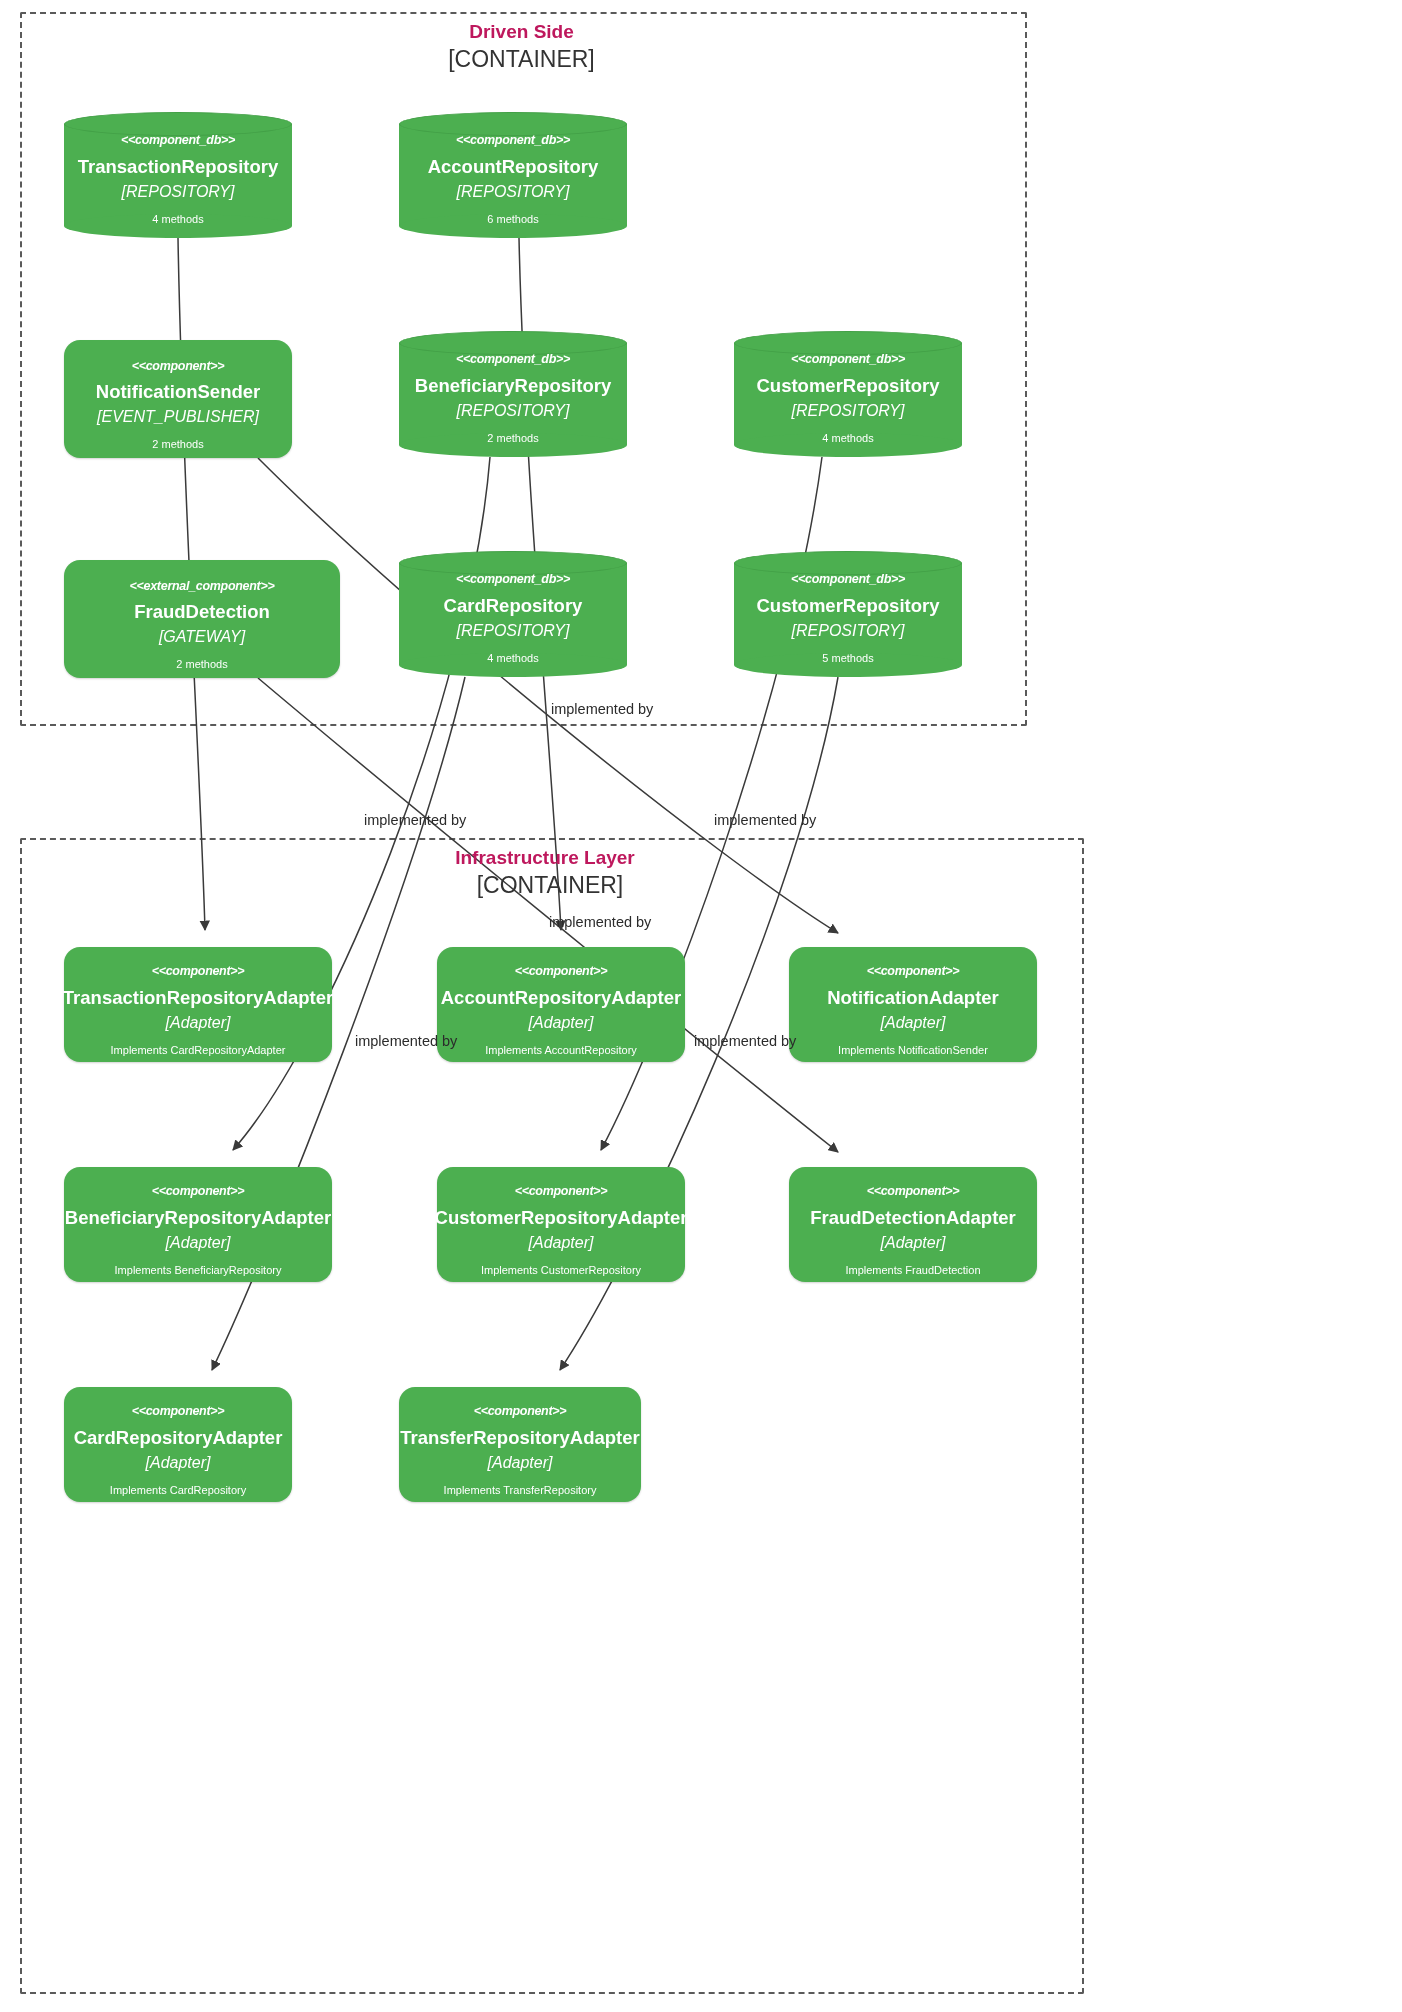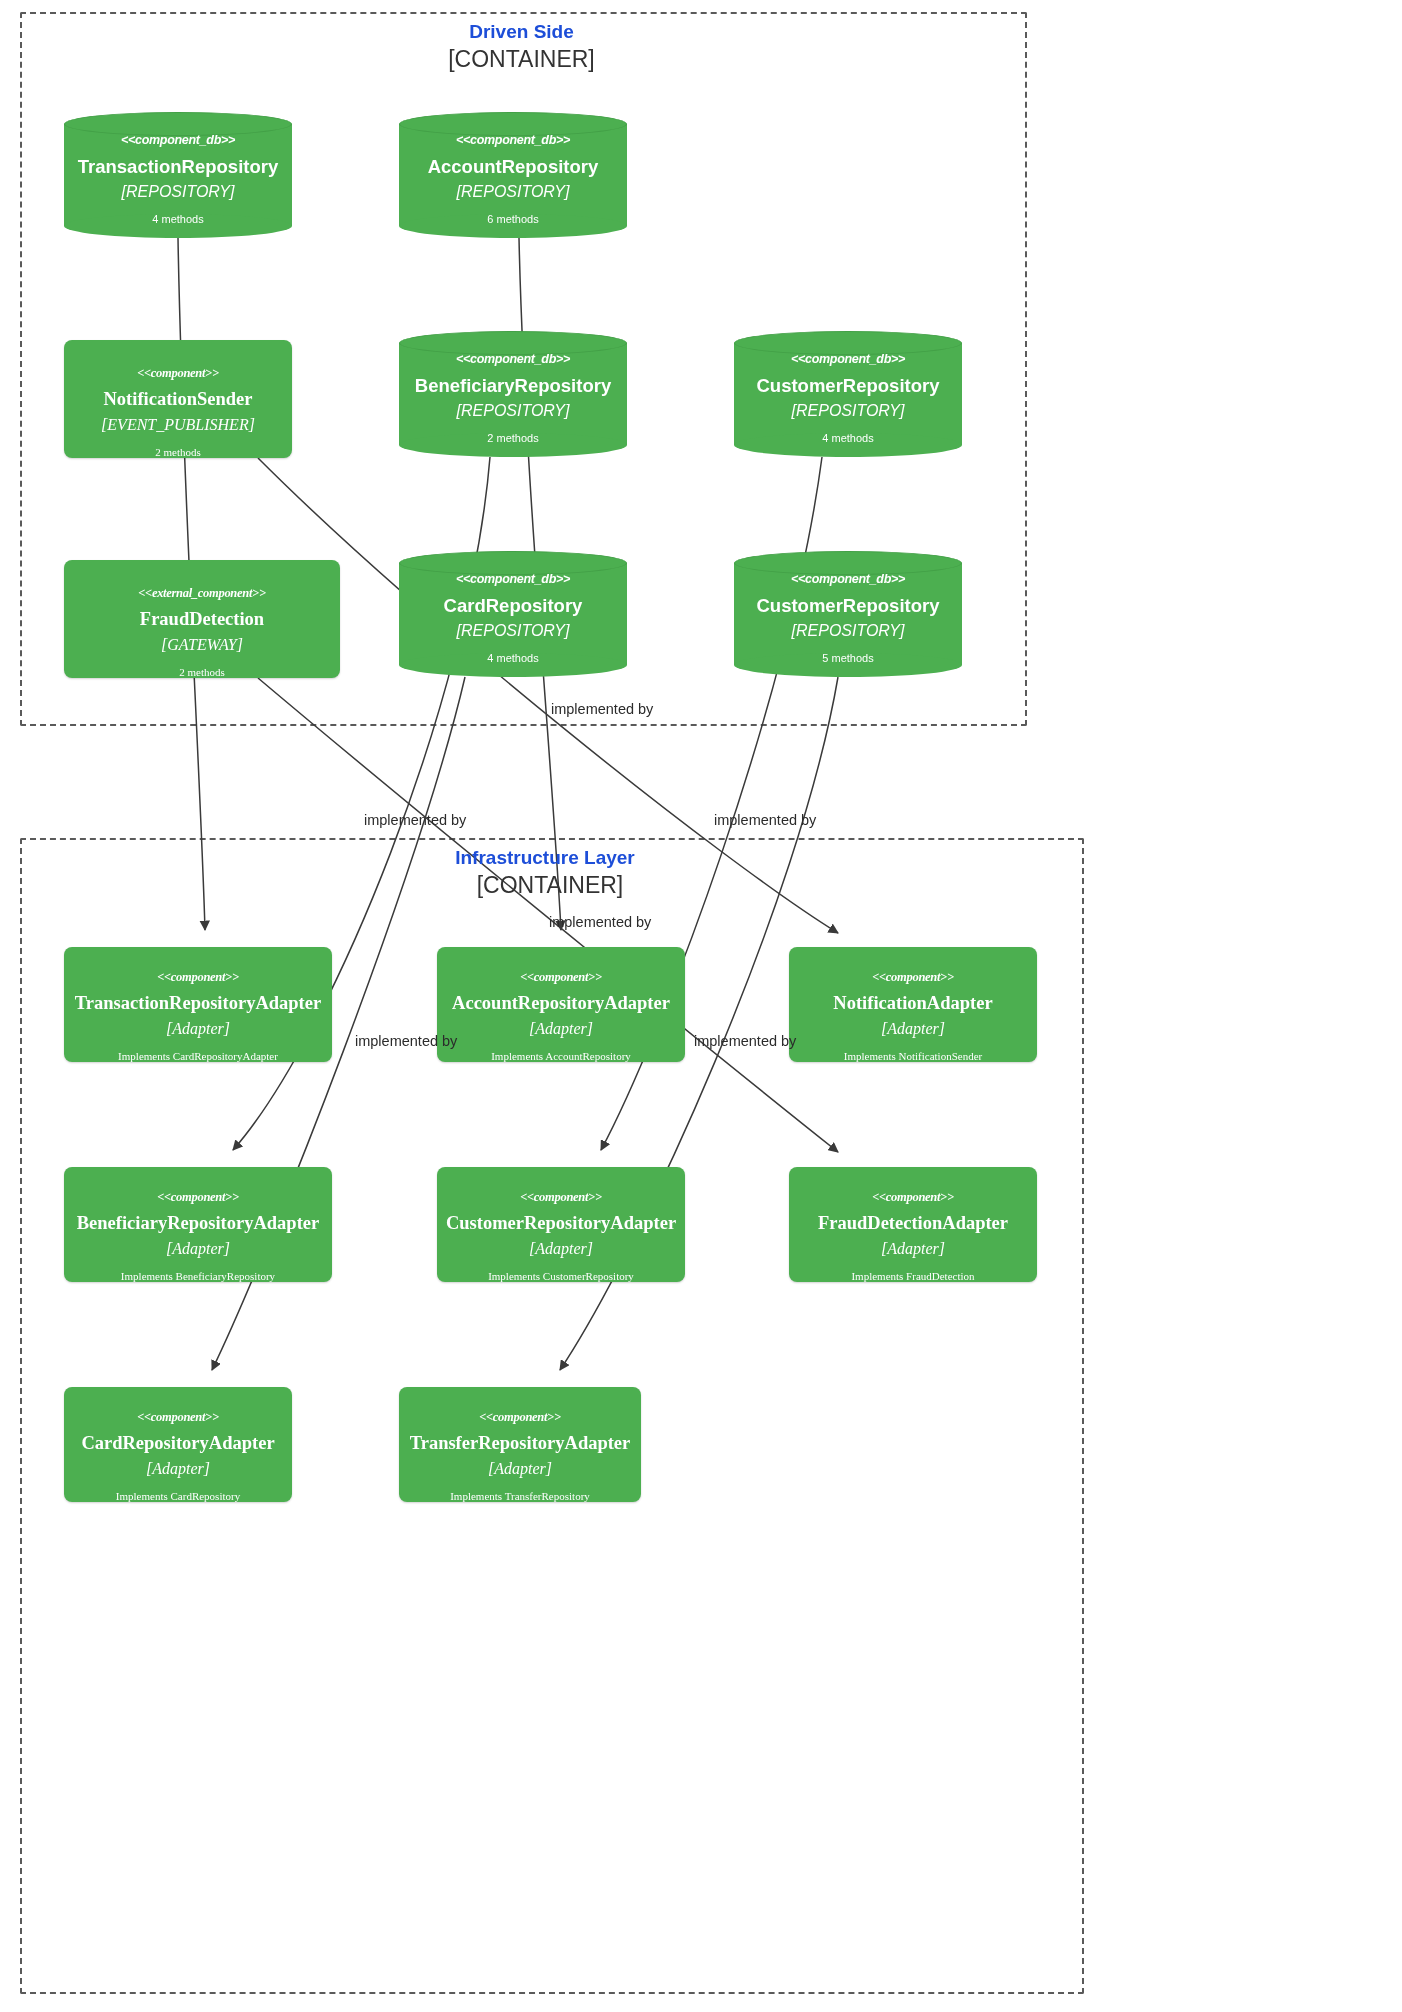--- a/index.html
+++ b/index.html
@@ -34,51 +34,50 @@
     border-radius: 2px;
     background: transparent;
     z-index: 1;
   }
   .boundary-title {
     position: absolute;
     width: 100%;
     text-align: center;
     font-weight: bold;
     font-size: 19px;
-    color: #1d4ed8;
+    color: #be185d;
     z-index: 3;
   }
   .boundary-subtitle {
     position: absolute;
     width: 100%;
     text-align: center;
     font-size: 23px;
     color: #333333;
     z-index: 3;
   }
   .node {
     position: absolute;
     z-index: 4;
     color: #ffffff;
     text-align: center;
     box-sizing: border-box;
   }
   .node-box {
     background: #4caf50;
-    border-radius: 8px;
+    border-radius: 16px;
     box-shadow: 0 1px 2px rgba(0,0,0,0.18);
     display: flex;
     flex-direction: column;
-    justify-content: flex-end;
+    justify-content: center;
     align-items: center;
     padding-top: 12px;
     box-sizing: border-box;
     height: 100%;
     width: 100%;
-    font-family: Liberation Serif, serif;
   }
   .node-cyl {
     position: relative;
     width: 100%;
     height: 100%;
   }
   .node-cyl .cyl-body {
     position: absolute;
     left: 0;
     top: 12px;

